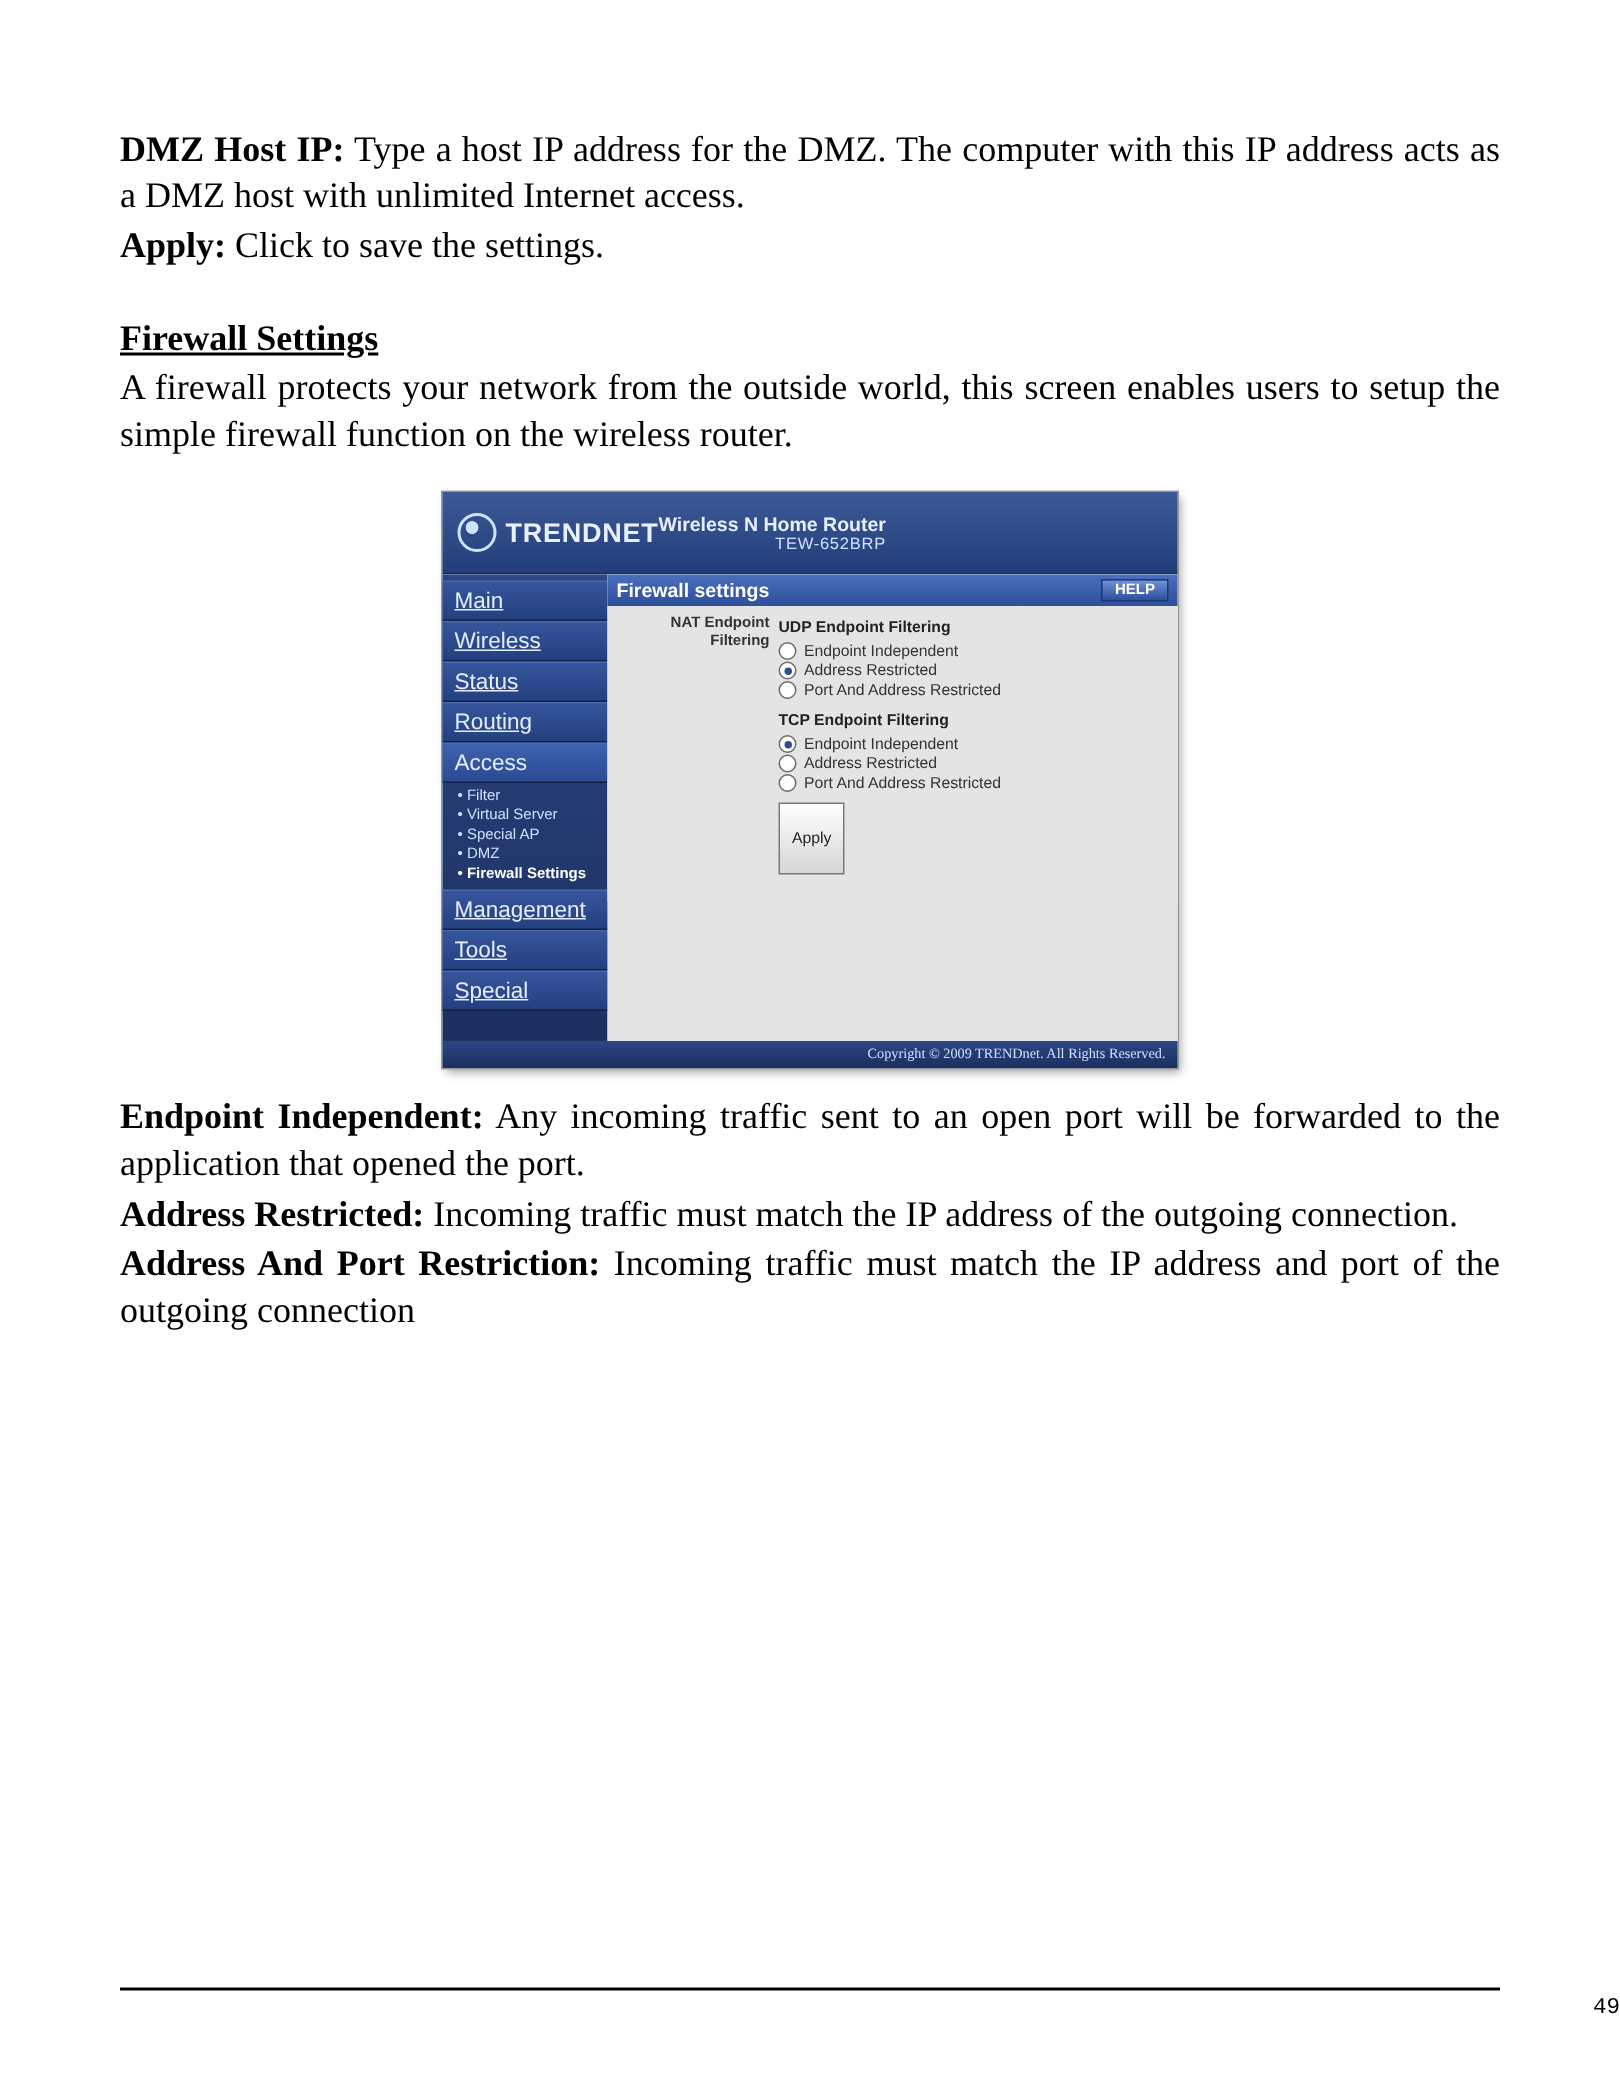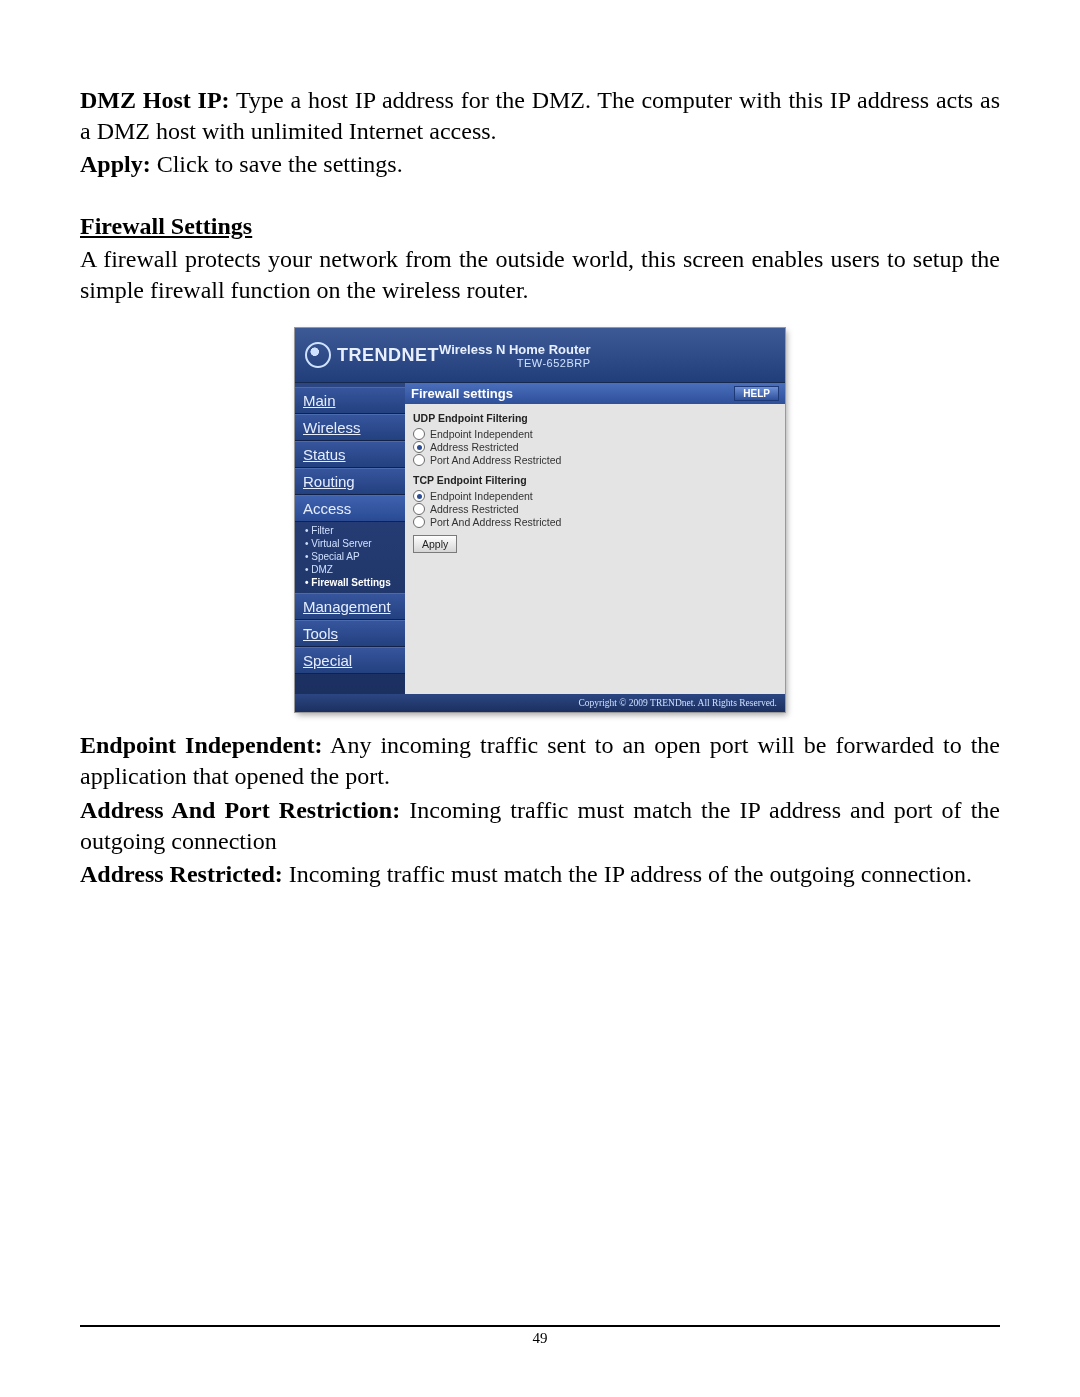--- a/index.html
+++ b/index.html
@@ -144,21 +144,21 @@
   .grp-title { font-weight:bold; font-size:10.5px; margin:2px 0 4px 0; color:#222;}
   .radio-row { display:flex; align-items:flex-end; gap:5px; font-size:10.5px; color:#333; margin:1px 0;}
   .radio {
     width:10px;height:10px;border:1px solid #6b6b6b;border-radius:50%;
     display:inline-flex;align-items:center;justify-content:center;background:#fff;cursor:pointer;
   }
   .radio.checked::after{content:"";width:5px;height:5px;background:#2b4d93;border-radius:50%;}
   .apply-btn{
     margin-top:6px;
     font-size:10.5px;
-    padding:2px 8px;
+    padding:17px 8px;
     background:linear-gradient(#fefefe,#d6d6d6);
     border:1px solid #7a7a7a;
     cursor:pointer;
     color:#222;
   }
   .router-footer{
     background:linear-gradient(#2c4684,#1b305f);
     color:#cfe0ff;
     font-size:9.5px;
     text-align:right;
@@ -169,23 +169,23 @@
   .page-rule {
     position: absolute;
     left: 80px; right: 80px;
     bottom: 70px;
     border-top: 2px solid #000;
   }
   .page-num {
     position: absolute;
     left: 0; right: 0;
     bottom: 50px;
-    text-align: center;
+    text-align: right;
     font-size: 15px;
-    font-family: Liberation Serif, serif;
+    font-family: Liberation Mono, monospace;
   }
 </style>
 </head>
 <body>
 
 <div class="page">
 
   <div class="body-text">
     <p class="justify"><span class="bold">DMZ Host IP:</span><span> Type a host IP address for the DMZ. The computer with this IP address acts as a DMZ host with unlimited Internet access.</span></p>
     <p><span class="bold">Apply:</span><span> Click to save the settings.</span></p>
@@ -225,20 +225,21 @@
         <div class="nav-item">Special</div>
       </div>
 
       <div class="content">
         <div class="content-hdr">
           <span>Firewall settings</span>
           <button class="help-btn">HELP</button>
         </div>
         <div class="panel">
           <div class="row">
+            <div class="row-label">NAT Endpoint Filtering</div>
             <div class="row-body">
               <div class="grp-title">UDP Endpoint Filtering</div>
               <div class="radio-row">
                   <span class="radio"></span>
                   <span>Endpoint Independent</span>
                 </div>
               <div class="radio-row">
                   <span class="radio checked"></span>
                   <span>Address Restricted</span>
                 </div>
@@ -266,19 +267,19 @@
           </div>
         </div>
       </div>
     </div>
 
     <div class="router-footer">Copyright © 2009 TRENDnet. All Rights Reserved.</div>
   </div>
 
   <div class="body-text">
     <p class="justify"><span class="bold">Endpoint Independent:</span><span> Any incoming traffic sent to an open port will be forwarded to the application that opened the port.</span></p>
+    <p class="justify"><span class="bold">Address Restricted:</span><span> Incoming traffic must match the IP address of the outgoing connection.</span></p>
     <p class="justify"><span class="bold">Address And Port Restriction:</span><span> Incoming traffic must match the IP address and port of the outgoing connection</span></p>
-    <p class="justify"><span class="bold">Address Restricted:</span><span> Incoming traffic must match the IP address of the outgoing connection.</span></p>
   </div>
 
   <div class="page-rule"></div>
   <div class="page-num">49</div>
 </div>
 
 </body></html>

